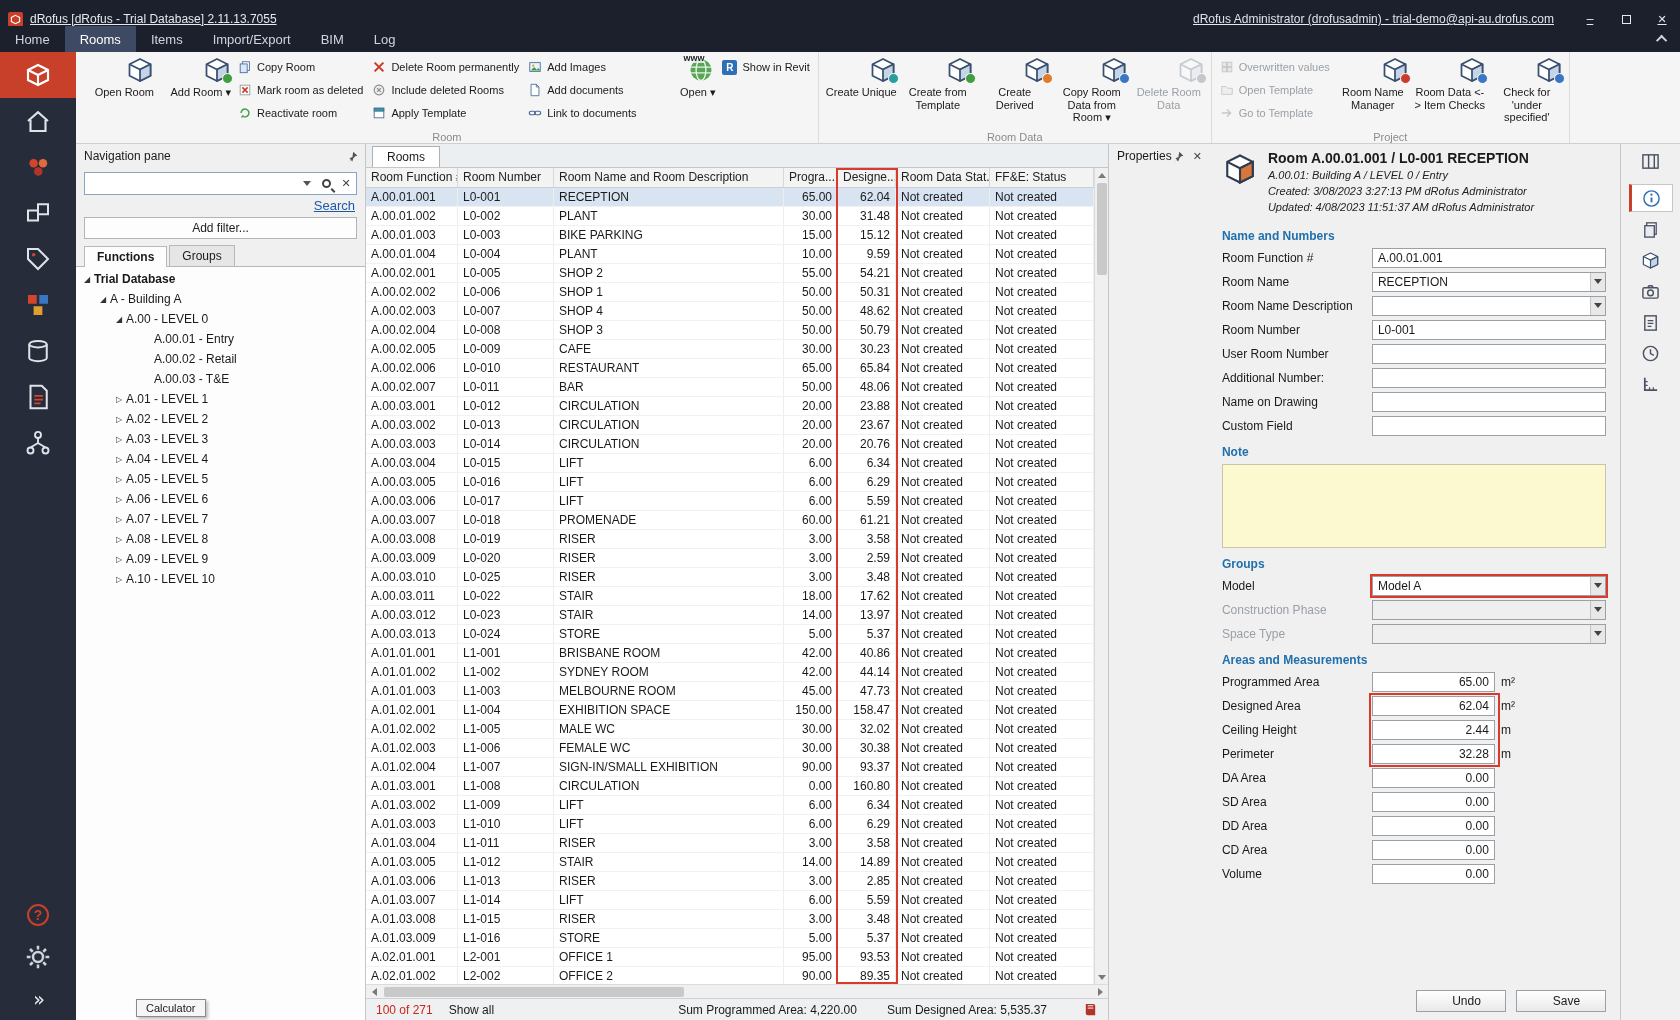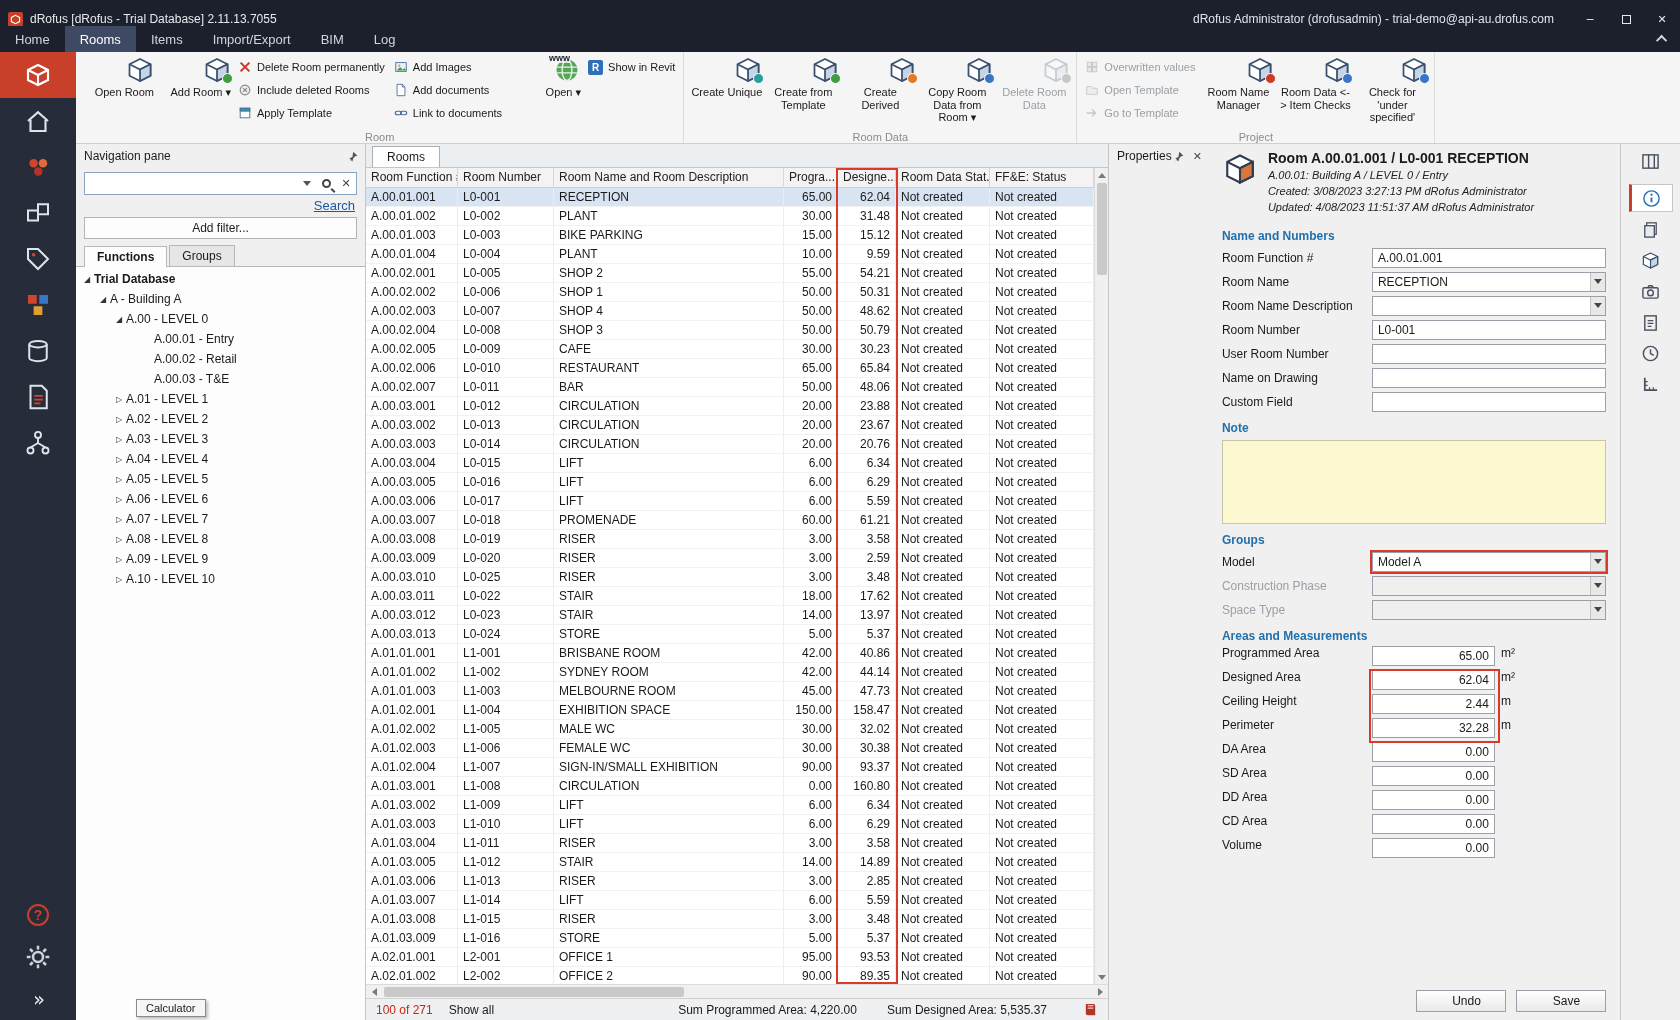--- a/index.html
+++ b/index.html
@@ -3,21 +3,21 @@
 <meta charset="utf-8">
 <style>
   * { margin:0; padding:0; box-sizing:border-box; }
   html,body { background:#3a3a3a; }
   body { font-family:"Liberation Sans","DejaVu Sans",sans-serif; font-size:12px; color:#1a1a1a; }
   .glyph { font-family:"DejaVu Sans",sans-serif; }
 
   .app { width:1680px; height:1020px; display:flex; flex-direction:column; background:#f0f0f0; position:relative; overflow:hidden; }
 
   
-  .titlebar { height:26px; background:#1b202c; color:#e6e9ee; display:flex; align-items:center; padding:12px 0 0 8px; flex:none; }
+  .titlebar { height:26px; background:#1b202c; color:#e6e9ee; display:flex; align-items:center; padding:12px 0 0 8px; flex:none;text-decoration:underline; }
   .appicon { width:15px; height:15px; background:#c8402a; border-radius:2px; margin-right:7px; display:flex; align-items:center; justify-content:center; }
   .titlebar .ttext { font-size:12px; }
   .titlebar .spacer { flex:1; }
   .titlebar .usertext { font-size:12px; margin-right:18px; color:#dfe3ea; }
   .wbtn { width:36px; height:26px; display:flex; align-items:center; justify-content:center; color:#e6e9ee; font-size:11px; }
   .maxsq { width:9px; height:9px; border:1px solid #e6e9ee; display:inline-block; }
 
   
   .menubar { height:26px; background:#1b202c; display:flex; align-items:stretch; color:#cfd4dd; flex:none; }
   .mtab { padding:0 15px; display:flex; align-items:center; font-size:13px; }
@@ -140,21 +140,21 @@
   .plabel { width:150px; flex:none; }
   .pctrl { flex:1; height:20px; border:1px solid #9aa0a8; background:#fff; display:flex; align-items:center; padding:0 0 0 5px; position:relative; }
   .pval { flex:1; overflow:hidden; white-space:nowrap; }
   .ddbox { width:15px; height:100%; background:#e8e8e8; border-left:1px solid #c4c4c4; display:none; align-items:center; justify-content:center; flex:none; }
   .dd-tri { width:0;height:0;border-left:4px solid transparent;border-right:4px solid transparent;border-top:5px solid #444; }
   .t-sel .ddbox { display:flex; }
   .dis .pctrl { background:#efefef; }
   .hl .pctrl { outline:2px solid #d93a2b; }
   .noteband { height:84px; background:#fcf8cf; border:1px solid #c9c5a8; margin:2px 0 2px; }
   .area-rows { position:relative; }
-  .arow { display:flex; height:24px; }
+  .arow { display:flex; align-items:center; height:24px; }
   .ainput { width:123px; height:20px; border:1px solid #9aa0a8; background:#fff; text-align:right; padding:0 5px; line-height:18px; flex:none; }
   .aunit { margin-left:6px; }
   .areas-hl { position:absolute; left:147px; top:23px; width:131px; height:74px; border:2px solid #d93a2b; pointer-events:none; }
   .pbtns { margin-top:auto; display:flex; justify-content:flex-end; gap:10px; padding:6px 0 2px; }
   .btn { min-width:90px; height:22px; background:linear-gradient(#ffffff,#e9e9e9); border:1px solid #9aa0a8; display:flex; align-items:center; justify-content:center;padding-left:11px; }
 
   
   .rstrip { width:60px; background:#f0f0f0; border-left:1px solid #c6c6c6; display:flex; flex-direction:column; align-items:center; padding-top:3px; gap:3px; flex:none; }
   .rtool { width:44px; height:28px; display:flex; align-items:center; justify-content:center; }
   .rtool svg { width:19px; height:19px; }
@@ -314,20 +314,43 @@
             </div>
             <div class="rbig">
               <span class="bicon b-green"><svg>
                     <use href="#ic-cube"></use>
                   </svg></span>
               <span class="rbig-label">Add Room ▾</span>
             </div>
             <div class="rsmallcol">
               <div class="rsmall">
                 <svg viewBox="0 0 16 16">
+                    <rect x="5" y="2" width="8" height="10" fill="#fff" stroke="#4a6a9a"></rect>
+                    <rect x="2.5" y="4.5" width="8" height="10" fill="#dce8f8" stroke="#4a6a9a"></rect>
+                  </svg>
+                <span>Copy Room</span>
+              </div>
+              <div class="rsmall">
+                <svg viewBox="0 0 16 16">
+                    <rect x="2.5" y="2.5" width="11" height="11" fill="#fff" stroke="#999"></rect>
+                    <path d="M5 5l6 6M11 5l-6 6" stroke="#cc3b2a" stroke-width="1.8"></path>
+                  </svg>
+                <span>Mark room as deleted</span>
+              </div>
+              <div class="rsmall">
+                <svg viewBox="0 0 16 16">
+                    <path d="M3.5 8a4.5 4.5 0 1 1 1.4 3.2" fill="none" stroke="#3f9e3f" stroke-width="1.6"></path>
+                    <path d="M4 14v-3h3z" fill="#3f9e3f"></path>
+                  </svg>
+                <span>Reactivate room</span>
+              </div>
+            </div>
+            <div class="rsmallcol">
+              <div class="rsmall">
+                <svg viewBox="0 0 16 16">
                     <path d="M3 3l10 10M13 3L3 13" stroke="#cc3b2a" stroke-width="2.4"></path>
                   </svg>
                 <span>Delete Room permanently</span>
               </div>
               <div class="rsmall">
                 <svg viewBox="0 0 16 16">
                     <circle cx="8" cy="8" r="5.5" fill="#eee" stroke="#8a8a8a" stroke-width="1.3"></circle>
                     <path d="M5.8 5.8l4.4 4.4M10.2 5.8l-4.4 4.4" stroke="#8a8a8a" stroke-width="1.3"></path>
                   </svg>
                 <span>Include deleted Rooms</span>
@@ -1052,20 +1075,27 @@
                   </div>
                 </div>
                 <div class="prow t-text">
                   <div class="plabel">User Room Number</div>
                   <div class="pctrl">
                     <span class="pval"></span>
 
                   </div>
                 </div>
                 <div class="prow t-text">
+                  <div class="plabel">Additional Number:</div>
+                  <div class="pctrl">
+                    <span class="pval"></span>
+
+                  </div>
+                </div>
+                <div class="prow t-text">
                   <div class="plabel">Name on Drawing</div>
                   <div class="pctrl">
                     <span class="pval"></span>
 
                   </div>
                 </div>
                 <div class="prow t-text">
                   <div class="plabel">Custom Field</div>
                   <div class="pctrl">
                     <span class="pval"></span>

